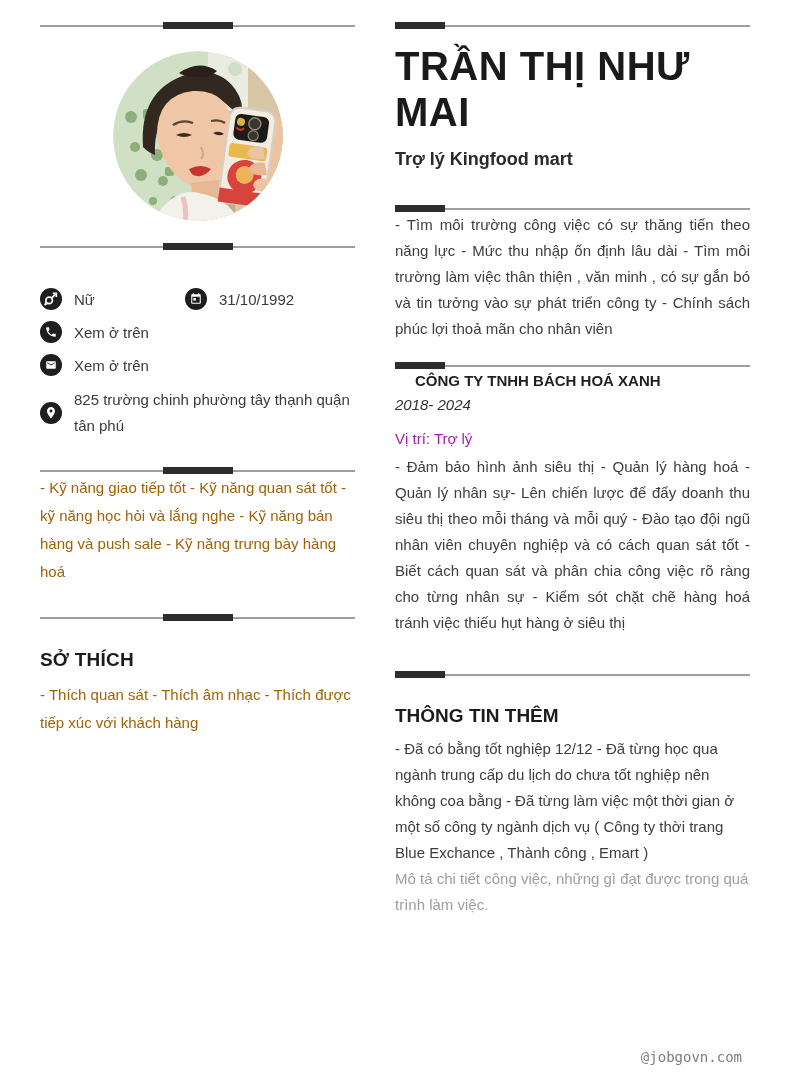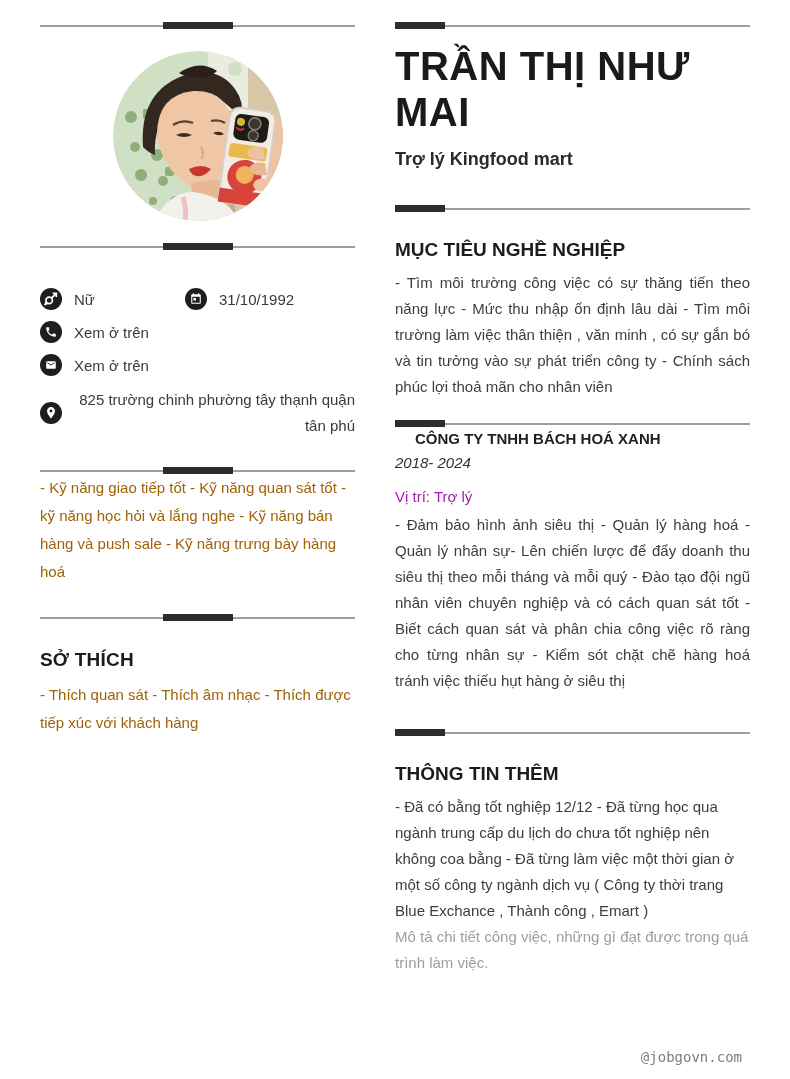--- a/index.html
+++ b/index.html
@@ -20,21 +20,21 @@
   .divider .thin { height: 2px; width: 100%; background: #9e9e9e; }
   .divider .thick { position: absolute; top: 0; height: 7px; background: #2d2d2d; }
   .divider.center .thick { left: 50%; transform: translateX(-50%); width: 70px; }
   .divider.leftbar .thick { left: 0; width: 50px; }
 
   
   .photo-wrap { margin: 22px auto 22px auto; width: 170px; height: 170px; }
   .photo-wrap svg { display: block; border-radius: 50%; }
 
   .contact { margin-top: 38px; }
-  .contact-row { display: flex; align-items: center; margin-bottom: 11px; text-align: right; }
+  .contact-row { display: flex; align-items: center; margin-bottom: 11px; }
   .contact-cell { display: flex; align-items: center; gap: 12px; }
   .cell-gender { width: 145px; flex: none; }
   .ci { width: 22px; height: 22px; flex: none; display: block; }
   .contact-text { font-size: 15px; line-height: 21px; color: #3a3a3a; }
   .row-address { align-items: center; }
   .row-address .contact-text { line-height: 26px; }
 
   .sec-divider-l1 { margin-top: 28px; }
   h2.sec-h {
     font-size: 19px; font-weight: bold; color: #1c1c1c;
@@ -242,21 +242,20 @@
 
     <h1 class="name">TRẦN THỊ NHƯ MAI</h1>
     <div class="job-title">Trợ lý Kingfood mart</div>
 
     <div class="divider leftbar div-under-title">
       <div class="thin"></div>
         <div class="thick"></div>
     </div>
 
     <section>
-      <h2 class="sec-h-r">MỤC TIÊU NGHỀ NGHIỆP</h2>
       <p class="r-body justify">- Tìm môi trường công việc có sự thăng tiến theo năng lực - Mức thu nhập ổn định lâu dài - Tìm môi trường làm việc thân thiện , văn minh , có sự gắn bó và tin tưởng vào sự phát triển công ty - Chính sách phúc lợi thoả mãn cho nhân viên</p>
     </section>
 
     <div class="divider leftbar div-obj">
       <div class="thin"></div>
         <div class="thick"></div>
     </div>
 
     <section>
       <div class="company">CÔNG TY TNHH BÁCH HOÁ XANH</div>

